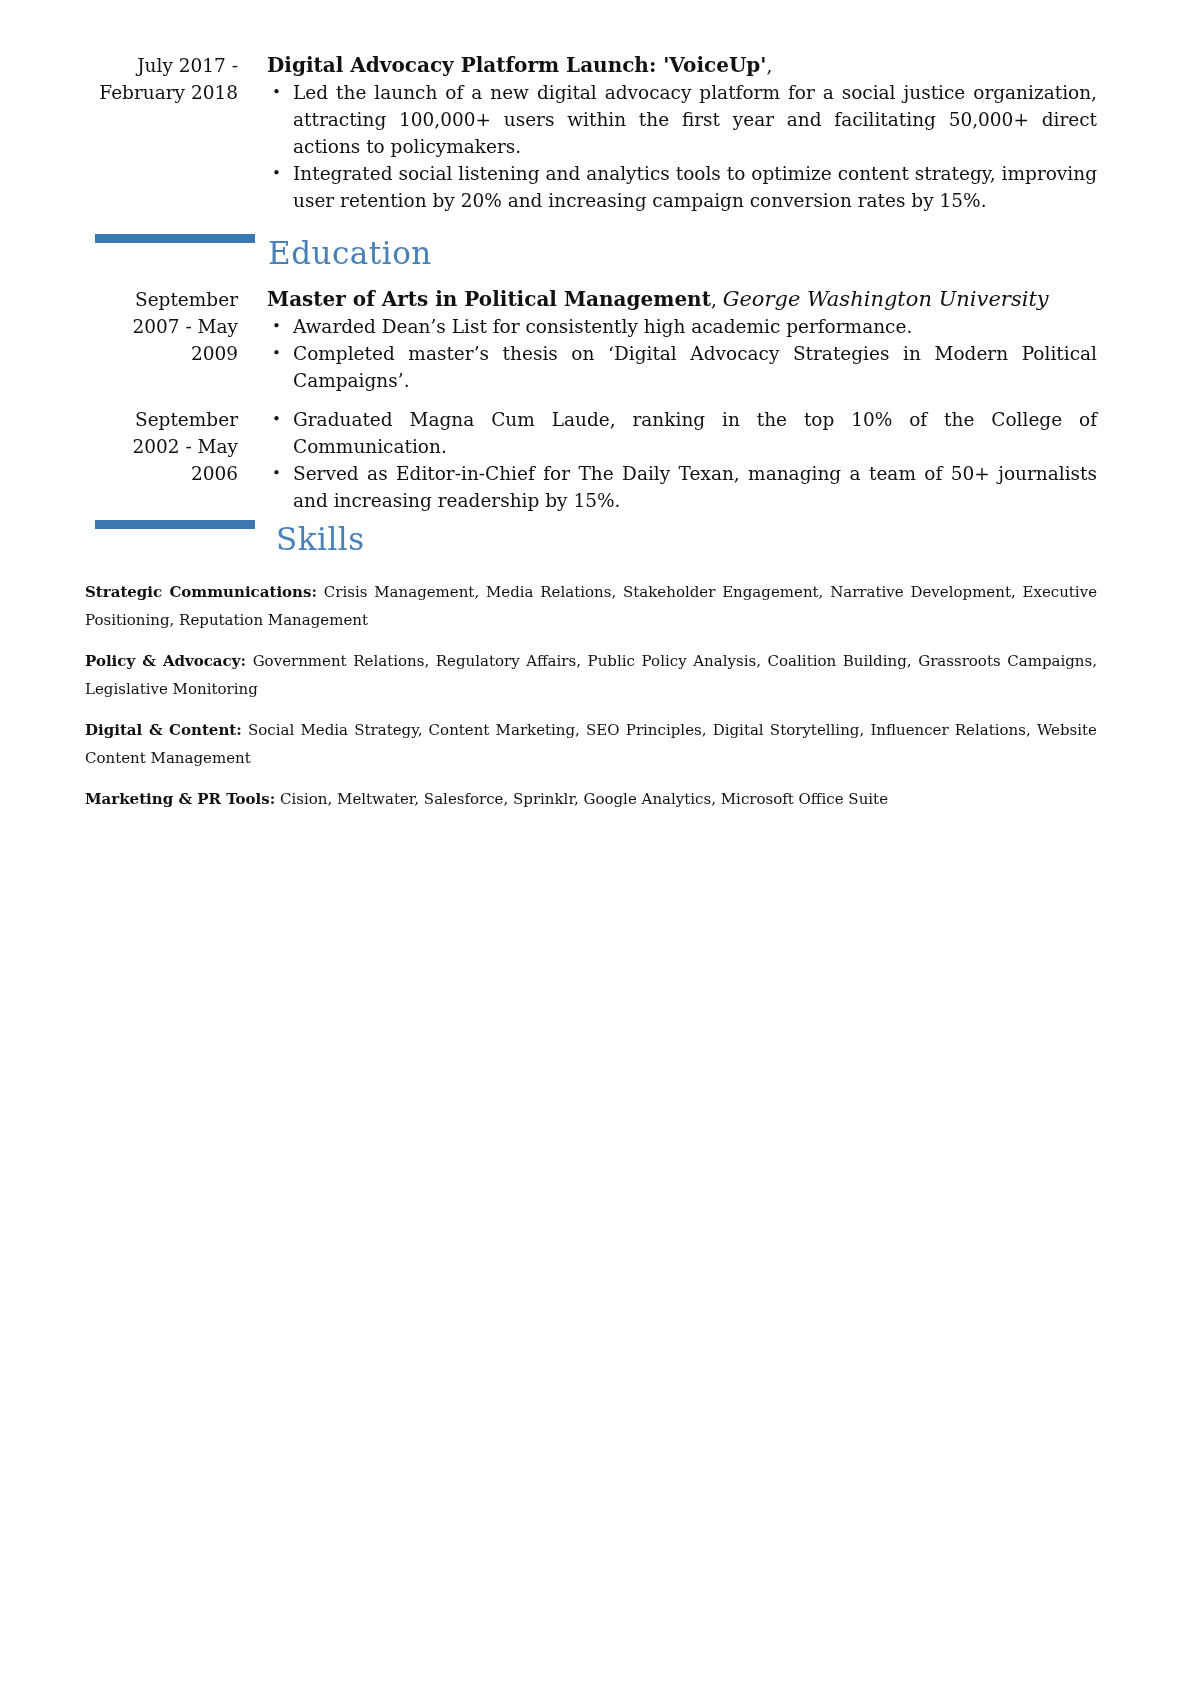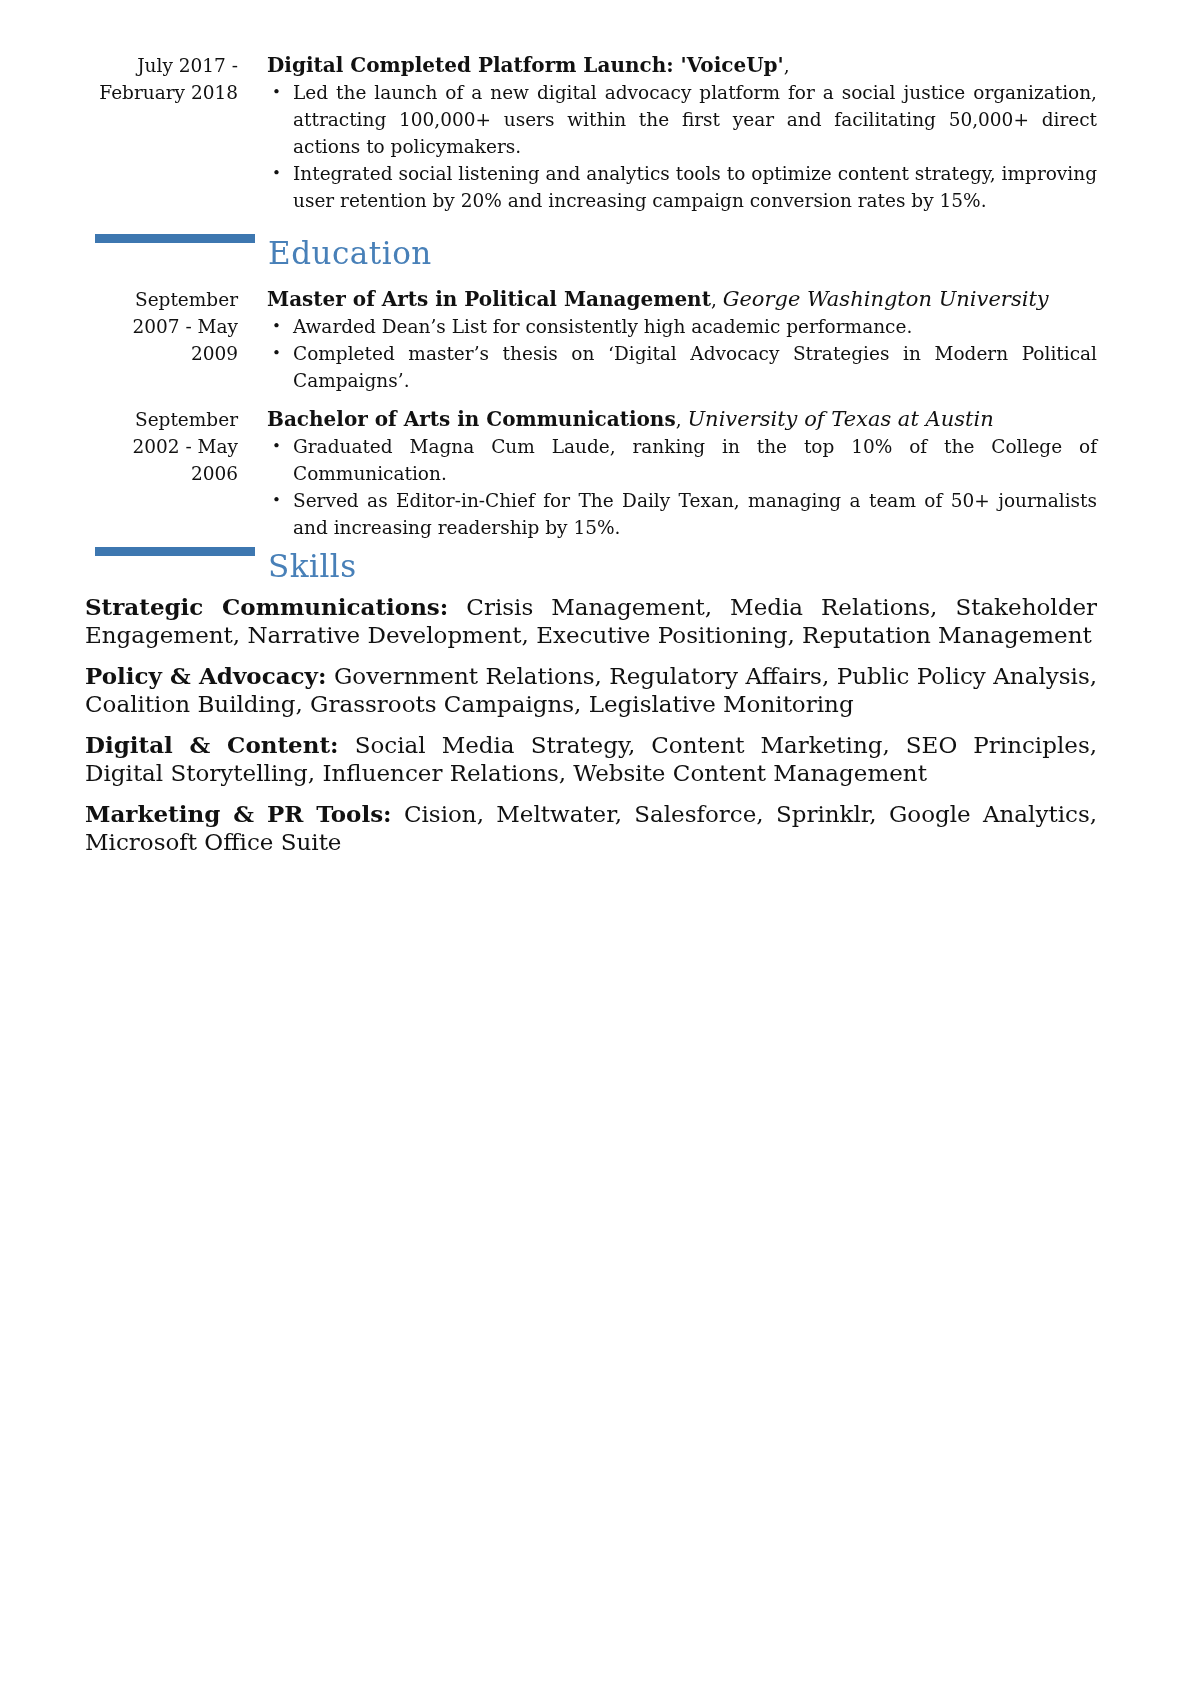--- a/index.html
+++ b/index.html
@@ -70,60 +70,60 @@
   }
 
   
   .section-header {
     display: flex;
     align-items: flex-start;
     line-height: 38px;
     height: 38px;
   }
   .section-header.education { margin-top: 20px; margin-bottom: 14px; }
-  .section-header.skills { margin-top: 6px; margin-bottom: 8px; }
+  .section-header.skills { margin-top: 6px; margin-bottom: 20px; gap: 8px; }
   .accent-bar {
     display: inline-block;
     width: 160px;
     height: 9px;
     margin-left: 10px;
     margin-right: 13px;
     background: var(--accent-bar);
   }
   .section-title {
     font-size: 31px;
     font-weight: 400;
     color: var(--heading-color);
     letter-spacing: 0.5px;
   }
 
   .edu-entry + .edu-entry { margin-top: 12px; }
 
   
   .skill-para {
-    font-size: 23px;
+    font-size: 15px;
     line-height: 28px;
     text-align: justify;
     hyphens: auto;
     -webkit-hyphens: auto;
     margin-bottom: 13px;
   }
   .skill-label { font-weight: bold; }
 </style>
 </head>
 <body>
 
 <div class="page">
   <div class="content">
 
     <section class="entry">
       <div class="date-col">July 2017 -
 February 2018</div>
       <div class="body-col">
-        <div class="entry-title"><span class="title-bold">Digital Completed Platform Launch: 'VoiceUp'</span><span>,</span></div>
+        <div class="entry-title"><span class="title-bold">Digital Advocacy Platform Launch: 'VoiceUp'</span><span>,</span></div>
         <ul class="highlights">
           <li>Led the launch of a new digital advocacy platform for a social justice organization, attracting 100,000+ users within the first year and facilitating 50,000+ direct actions to policymakers.</li>
           <li>Integrated social listening and analytics tools to optimize content strategy, improving user retention by 20% and increasing campaign conversion rates by 15%.</li>
         </ul>
       </div>
     </section>
 
     <div class="section-header education">
       <span class="accent-bar"></span>
       <h2 class="section-title">Education</h2>
@@ -140,21 +140,20 @@
           <li>Completed master’s thesis on ‘Digital Advocacy Strategies in Modern Political Campaigns’.</li>
         </ul>
       </div>
     </section>
 
     <section class="entry edu-entry">
       <div class="date-col">September
 2002 - May
 2006</div>
       <div class="body-col">
-        <div class="entry-title"><span class="degree-bold">Bachelor of Arts in Communications</span><span>, </span><span class="institution-italic">University of Texas at Austin</span></div>
         <ul class="highlights">
           <li>Graduated Magna Cum Laude, ranking in the top 10% of the College of Communication.</li>
           <li>Served as Editor-in-Chief for The Daily Texan, managing a team of 50+ journalists and increasing readership by 15%.</li>
         </ul>
       </div>
     </section>
 
     <div class="section-header skills">
       <span class="accent-bar"></span>
       <h2 class="section-title">Skills</h2>

